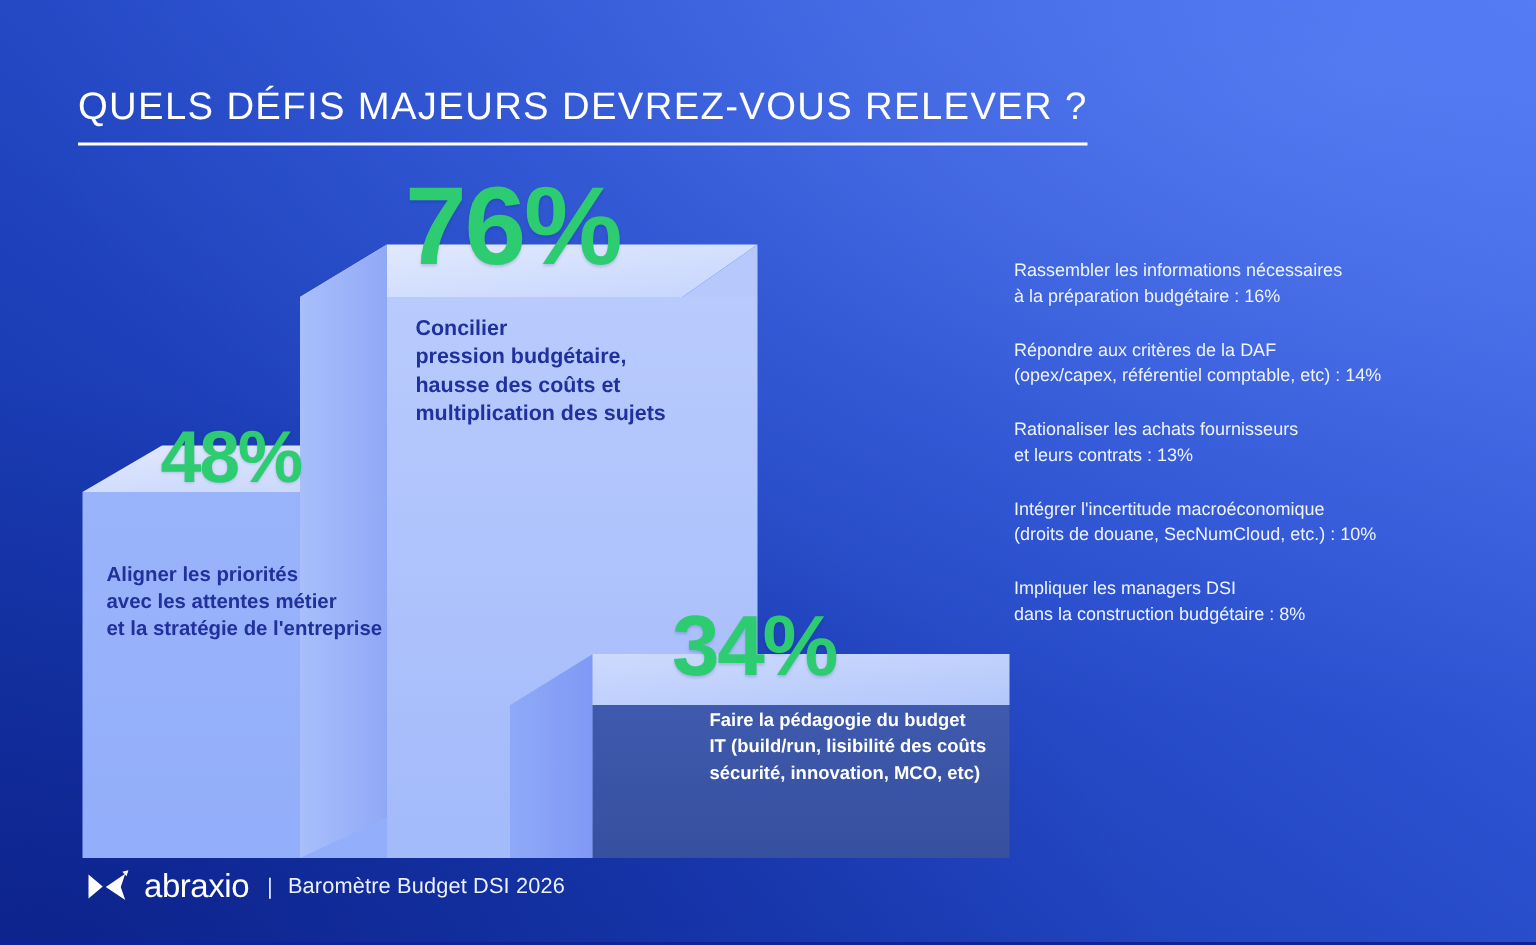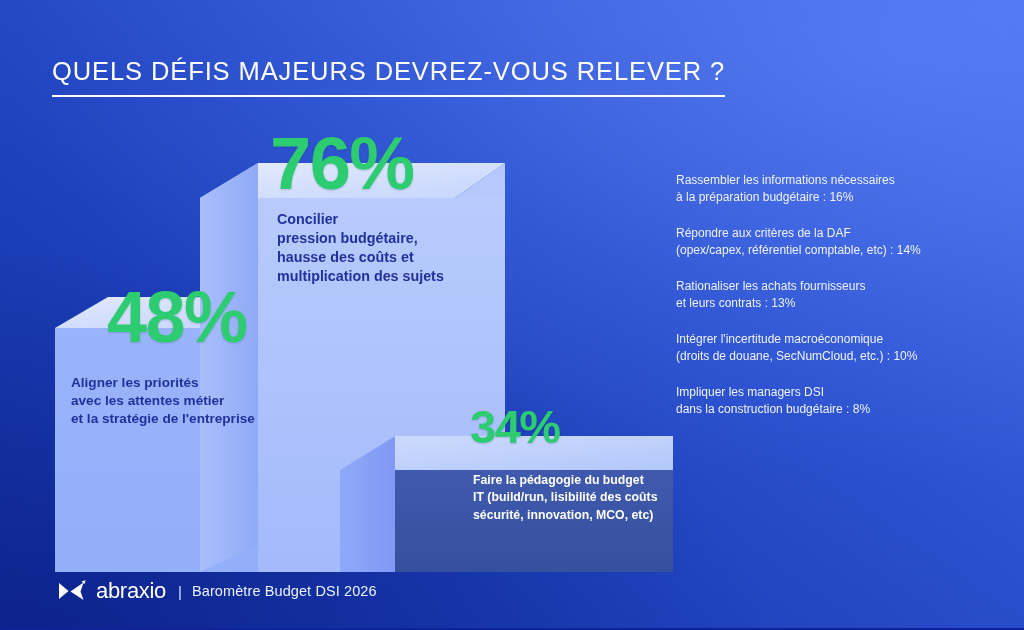--- a/index.html
+++ b/index.html
@@ -201,25 +201,25 @@
 
       <g>
         <polygon points="340,470 395,436 673,436 673,470" fill="url(#g34top)"></polygon>
         <polygon points="340,470 395,436 395,572 340,572" fill="url(#g34left)"></polygon>
         <polygon points="395,470 673,470 673,572 395,572" fill="url(#g34front)"></polygon>
         <polygon points="395,470 673,470 673,436 395,436" fill="url(#g34front)" opacity="0"></polygon>
       </g>
     </svg>
 
     
-    <div class="pct" style="left:270px; top:127px; font-size:74px;">76%</div>
-
-    <div class="pct" style="left:107px; top:281px; font-size:72px;">48%</div>
-
-    <div class="pct" style="left:470px; top:403px; font-size:47px;">34%</div>
+    <div class="pct" style="left:270px; top:114px; font-size:74px;">76%</div>
+
+    <div class="pct" style="left:107px; top:281px; font-size:49px;">48%</div>
+
+    <div class="pct" style="left:448px; top:403px; font-size:57px;">34%</div>
 
     
     <div class="bartext dark" style="left:277px; top:210px; width:225px; font-size:14.3px;">Concilier
 pression budgétaire,
 hausse des coûts et
 multiplication des sujets</div>
 
     <div class="bartext dark" style="left:71px; top:374px; width:235px; font-size:13.6px;">Aligner les priorités
 avec les attentes métier
 et la stratégie de l'entreprise</div>

